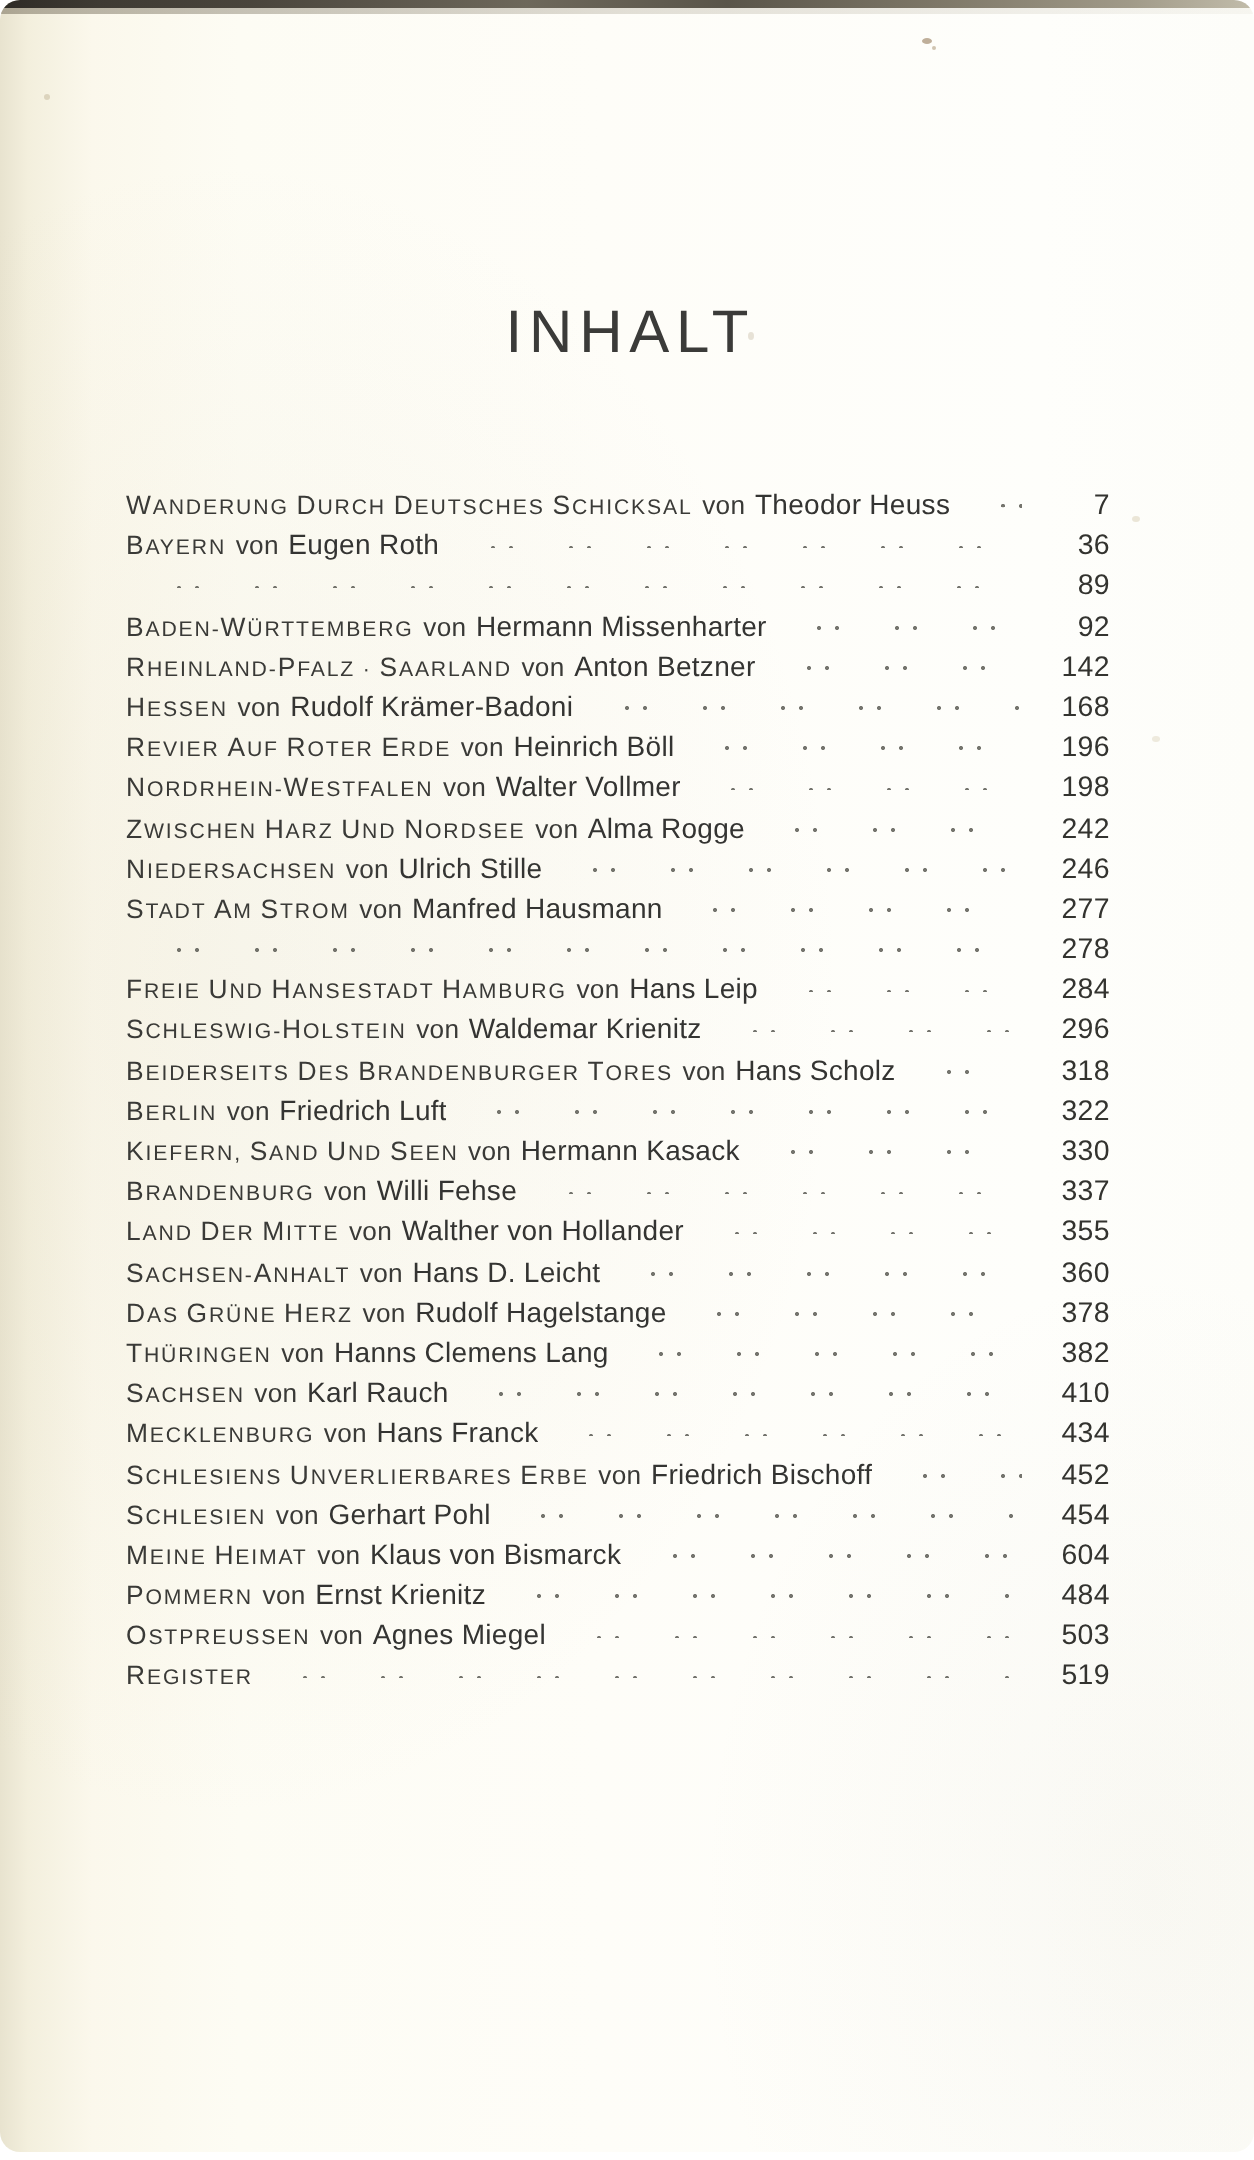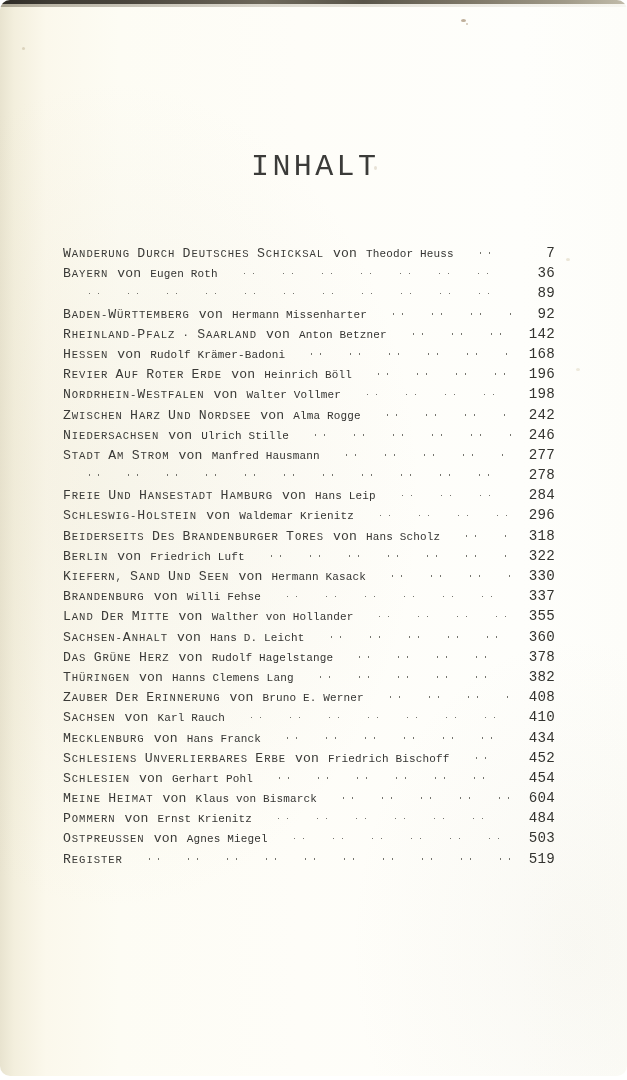--- a/index.html
+++ b/index.html
@@ -16,21 +16,21 @@
     
     background:
       linear-gradient(to right,
         #e8e3cf 0px,
         #f3efdd 14px,
         #fbf8ec 46px,
         #fdfcf4 120px,
         #fefdf8 300px,
         #fefefb 520px,
         #fdfdf9 627px);
-    font-family: Liberation Mono, monospace;
+    font-family: Liberation Sans, sans-serif;
     color: #3a3a38;
     border-radius: 10px;
     -webkit-font-smoothing: antialiased;
   }
 
   
   #scan-edge-top {
     position: absolute;
     top: 0; left: 0;
     width: 627px;
@@ -124,21 +124,21 @@
   }
 
   .toc-von {
     font-size: 13.1px;
     letter-spacing: .15px;
     color: #3a3a37;
     padding: 0 1px;
   }
 
   .toc-author {
-    font-size: 11px;
+    font-size: 14px;
     letter-spacing: .15px;
     color: #343432;
   }
 
   
   .toc-leader {
     flex: 1 1 auto;
     position: relative;
     height: 14px;
     margin: 0 4px 0 7px;
@@ -294,25 +294,20 @@
           <span class="toc-text"><span class="toc-title"><span class="cap">D</span>AS <span class="cap">G</span>RÜNE <span class="cap">H</span>ERZ</span><span class="toc-von"> von </span><span class="toc-author">Rudolf Hagelstange</span></span>
           <span class="toc-leader"></span>
           <span class="toc-page">378</span>
         </div>
         <div class="toc-row">
           <span class="toc-text"><span class="toc-title"><span class="cap">T</span>HÜRINGEN</span><span class="toc-von"> von </span><span class="toc-author">Hanns Clemens Lang</span></span>
           <span class="toc-leader"></span>
           <span class="toc-page">382</span>
         </div>
         <div class="toc-row">
-          <span class="toc-text"><span class="toc-title"><span class="cap">Z</span>AUBER <span class="cap">D</span>ER <span class="cap">E</span>RINNERUNG</span><span class="toc-von"> von </span><span class="toc-author">Bruno E. Werner</span></span>
-          <span class="toc-leader"></span>
-          <span class="toc-page">408</span>
-        </div>
-        <div class="toc-row">
           <span class="toc-text"><span class="toc-title"><span class="cap">S</span>ACHSEN</span><span class="toc-von"> von </span><span class="toc-author">Karl Rauch</span></span>
           <span class="toc-leader"></span>
           <span class="toc-page">410</span>
         </div>
         <div class="toc-row">
           <span class="toc-text"><span class="toc-title"><span class="cap">M</span>ECKLENBURG</span><span class="toc-von"> von </span><span class="toc-author">Hans Franck</span></span>
           <span class="toc-leader"></span>
           <span class="toc-page">434</span>
         </div>
         <div class="toc-row">

